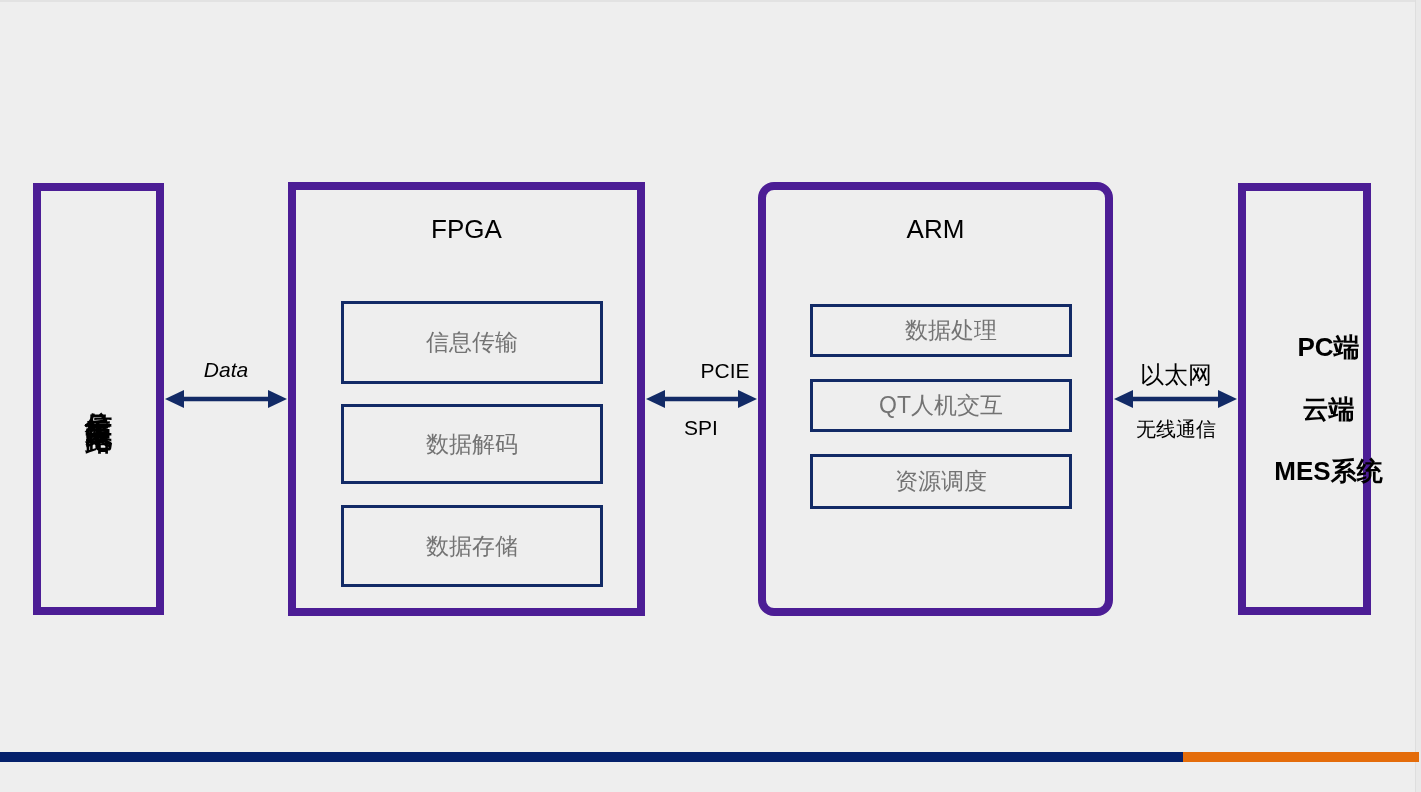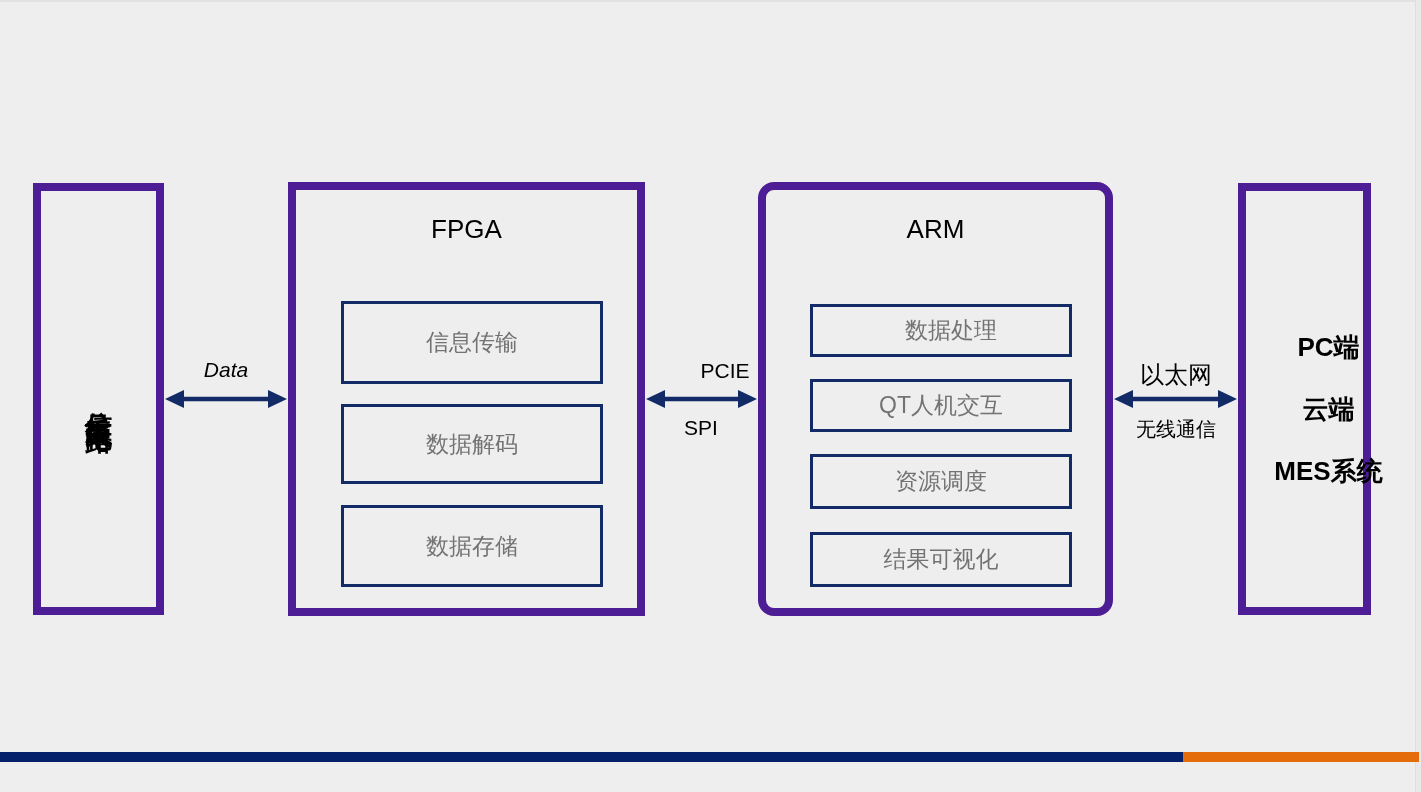--- a/index.html
+++ b/index.html
@@ -105,23 +105,20 @@
     <div class="group-title">ARM</div>
     <div class="sub-box" style="left:44px; top:114px; width:262px; height:53px;padding-left:20px;">
       <span>数据处理</span>
     </div>
     <div class="sub-box" style="left:44px; top:189px; width:262px; height:53px;">
       <span>QT人机交互</span>
     </div>
     <div class="sub-box" style="left:44px; top:264px; width:262px; height:55px;">
       <span>资源调度</span>
     </div>
-    <div class="sub-box" style="left:44px; top:342px; width:262px; height:55px;">
-      <span>结果可视化</span>
-    </div>
   </div>
 
   <div class="box" style="left:1238px; top:183px; width:133px; height:432px;">
     <div class="stack-lines" style="top:125px;margin-left:24px;">
       <div>PC端</div>
       <div>云端</div>
       <div>MES系统</div>
     </div>
   </div>
 

